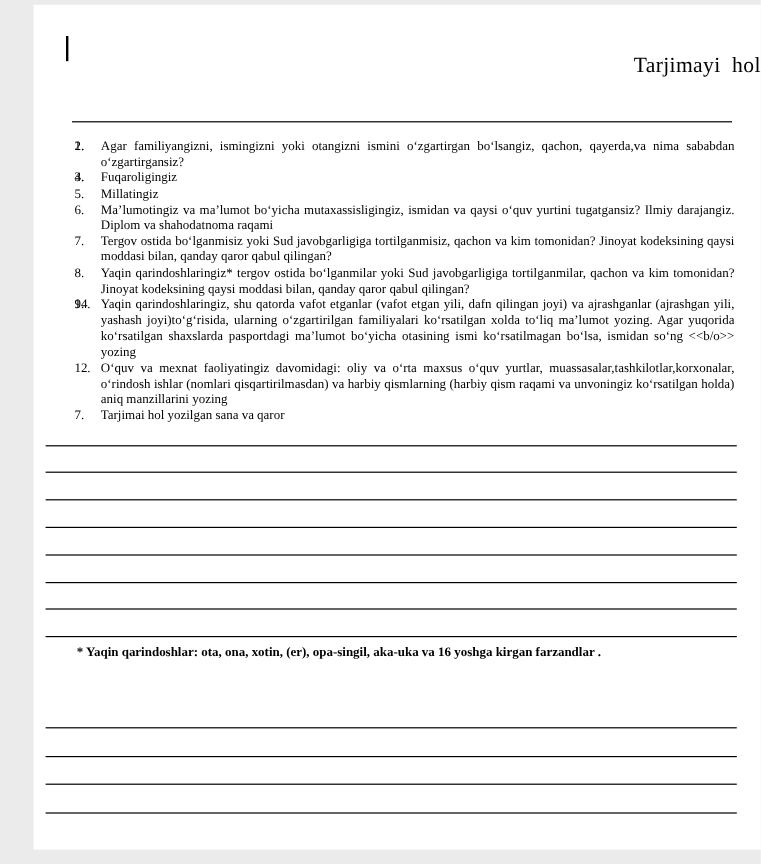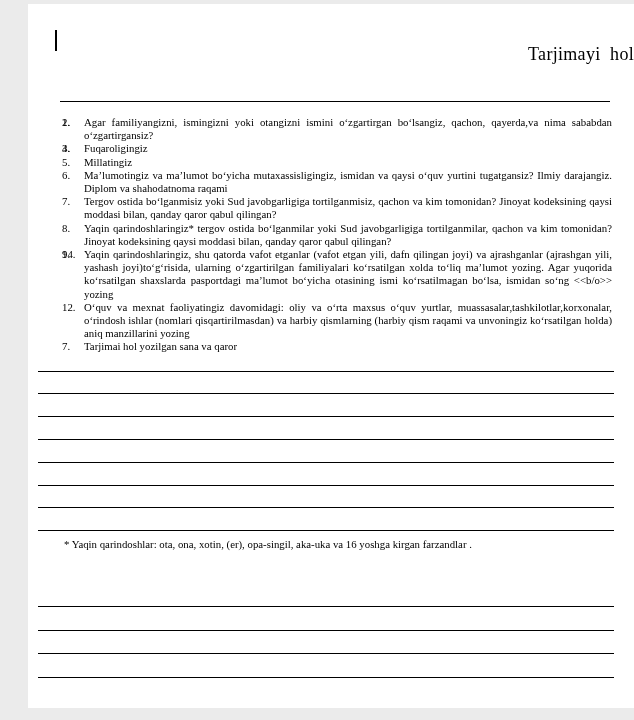--- a/index.html
+++ b/index.html
@@ -77,20 +77,21 @@
   .lines-bottom .write-line {
     height: 22.5px;
   }
   .lines-bottom .write-line:first-child {
     height: 39px;
   }
   .footnote {
     margin: 6px 20px 16px 36px;
     font-size: 10.8px;
     line-height: 14px;
+    font-weight: bold;
   }
 </style>
 </head>
 <body>
 
 <div class="page">
 
   <div class="cursor"></div>
 
   <div class="title">Tarjimayi  hol</div>

